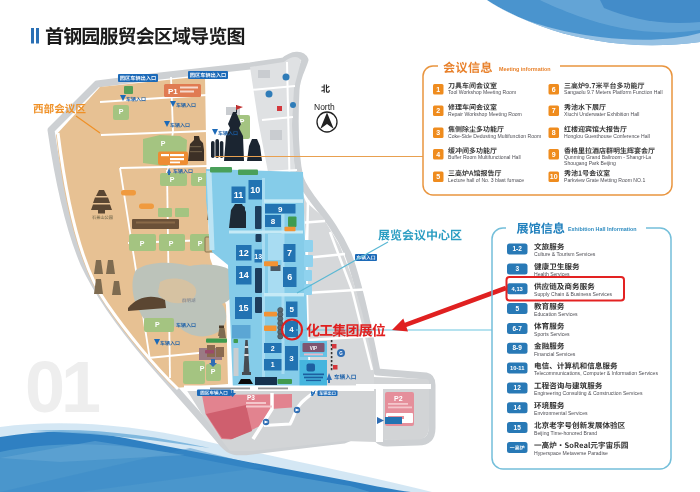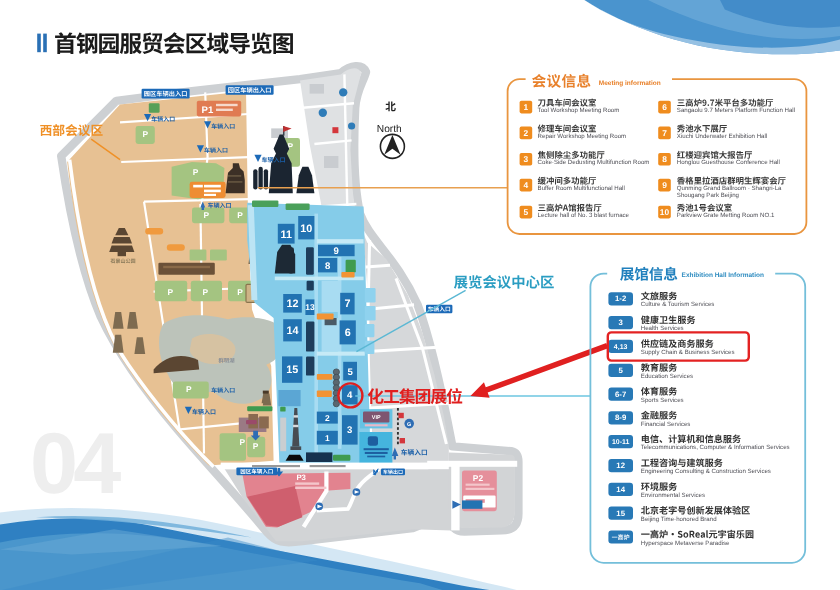--- a/index.html
+++ b/index.html
@@ -5,21 +5,21 @@
 body{width:700px;height:492px;overflow:hidden;background:#fff;font-family:"Liberation Sans",sans-serif;}
 #page{position:relative;width:700px;height:492px;overflow:hidden;}
 .abs{position:absolute;}
 #num01{left:25px;top:345.5px;font-size:72px;font-weight:bold;color:#eeeeee;letter-spacing:-4px;}
 .en{position:absolute;font-size:5.1px;color:#4e4e55;white-space:nowrap;line-height:5.6px;}
 .en2{position:absolute;left:534px;font-size:5.1px;color:#4e4e55;white-space:nowrap;}
 svg{position:absolute;left:0;top:0;}
 </style></head>
 <body>
 <div id="page">
-<div class="abs" id="num01">04</div>
+<div class="abs" id="num01">01</div>
 <svg id="map" width="700" height="492" viewBox="0 0 700 492" font-family="Liberation Sans,sans-serif">
 <defs>
         <path id="g0" d="M822 851C810 798 784 725 763 678L846 657H628L691 680C681 726 654 793 623 843L527 810C553 763 577 702 586 657H526V549H674V458H538V348H674V243H504V131H674V-89H789V131H971V243H789V348H932V458H789V549H951V657H864C886 701 913 764 938 824ZM356 538V475H268L277 538ZM87 803V703H180L176 638H32V538H166L155 475H82V375H131C106 299 71 234 20 185C43 164 84 115 97 92C111 106 123 120 135 135V-90H243V-41H484V298H222C231 323 239 348 246 375H466V538H515V638H466V803ZM356 638H288L293 703H356ZM243 195H368V62H243Z"></path>
         <path id="g1" d="M309 438V290H180V438ZM309 545H180V686H309ZM69 795V94H180V181H420V795ZM823 698V571H607V698ZM489 809V447C489 294 474 107 304 -17C330 -32 377 -74 395 -97C508 -14 562 106 587 226H823V49C823 32 816 26 798 26C781 25 720 24 666 27C684 -3 703 -56 708 -89C792 -89 850 -86 889 -67C928 -47 942 -15 942 48V809ZM823 463V334H602C606 373 607 411 607 446V463Z"></path>
         <path id="g2" d="M68 753C123 727 192 683 224 651L294 745C259 776 189 815 134 838ZM30 487C85 462 154 421 187 390L255 485C220 515 149 552 94 573ZM44 -18 153 -79C194 19 237 135 271 242L175 305C135 187 82 60 44 -18ZM639 816V413C639 308 634 183 591 76V393H495V546H610V655H495V818H386V655H257V546H386V393H286V-21H388V47H578C564 18 547 -9 526 -33C550 -45 596 -75 615 -93C689 -7 722 117 735 236H837V37C837 23 833 19 820 18C808 18 771 18 734 20C750 -6 765 -52 770 -79C832 -80 874 -77 904 -59C935 -42 944 -13 944 35V816ZM744 710H837V579H744ZM744 474H837V341H743L744 413ZM388 290H487V150H388Z"></path>
         <path id="g3" d="M59 781V663H321C264 504 158 335 13 236C38 214 78 170 98 143C147 179 192 221 233 268V-90H354V-29H758V-86H886V443H357C397 514 432 589 459 663H943V781ZM354 86V328H758V86Z"></path>
         <path id="g4" d="M272 634H719V591H272ZM272 745H719V703H272ZM296 263H704V207H296ZM605 47C691 14 806 -41 861 -78L945 -4C883 34 767 84 683 112ZM269 115C214 72 117 32 29 7C55 -12 97 -54 117 -77C204 -43 311 14 379 71ZM418 502 435 476H54V381H940V476H563C556 489 547 503 538 516H840V819H157V516H463ZM181 345V125H442V18C442 7 437 4 423 3C410 2 357 2 315 4C328 -22 343 -59 349 -88C419 -88 471 -88 511 -75C550 -62 562 -39 562 13V125H825V345Z"></path>
         <path id="g5" d="M93 633V-17H786V-88H911V637H786V107H562V842H436V107H217V633Z"></path>
         <path id="g6" d="M297 827C243 683 146 542 38 458C70 438 126 395 151 372C256 470 363 627 429 790ZM691 834 573 786C650 639 770 477 872 373C895 405 940 452 972 476C872 563 752 710 691 834ZM151 -40C200 -20 268 -16 754 25C780 -17 801 -57 817 -90L937 -25C888 69 793 211 709 321L595 269C624 229 655 183 685 137L311 112C404 220 497 355 571 495L437 552C363 384 241 211 199 166C161 121 137 96 105 87C121 52 144 -14 151 -40Z"></path>
         <path id="g7" d="M270 631V536H730V631ZM219 466V368H345C335 264 305 203 193 164C217 145 245 103 255 77C400 131 440 223 452 368H519V222C519 131 537 100 620 100C636 100 672 100 689 100C753 100 778 132 788 248C760 254 718 270 698 286C696 206 692 194 677 194C669 194 645 194 639 194C625 194 623 198 623 223V368H776V466ZM72 807V-88H192V-47H805V-88H930V807ZM192 65V695H805V65Z"></path>

